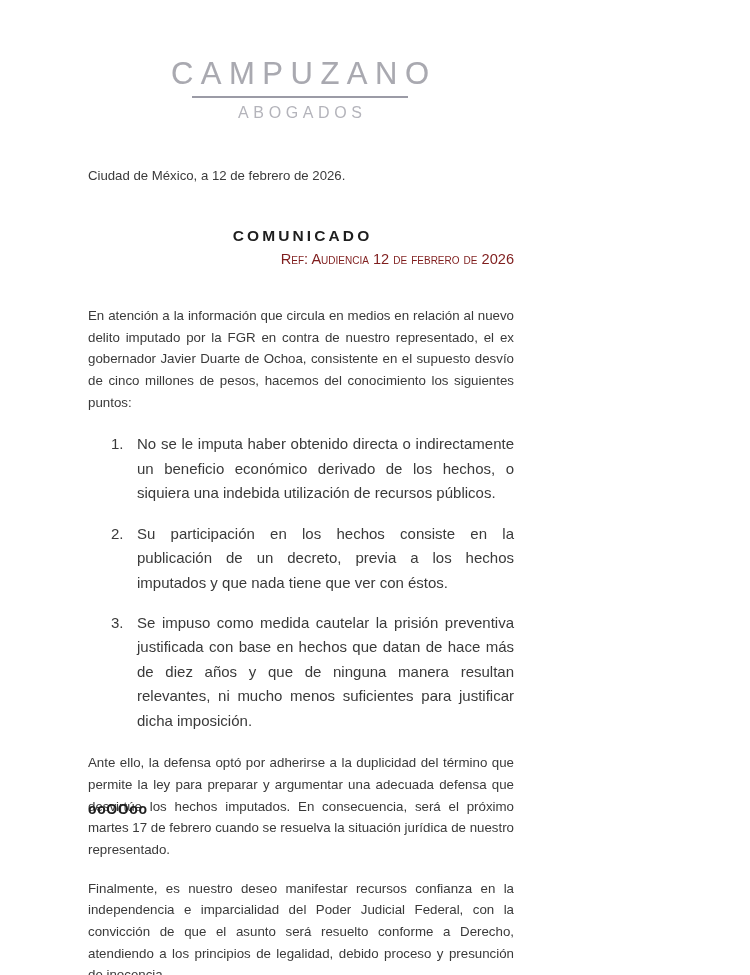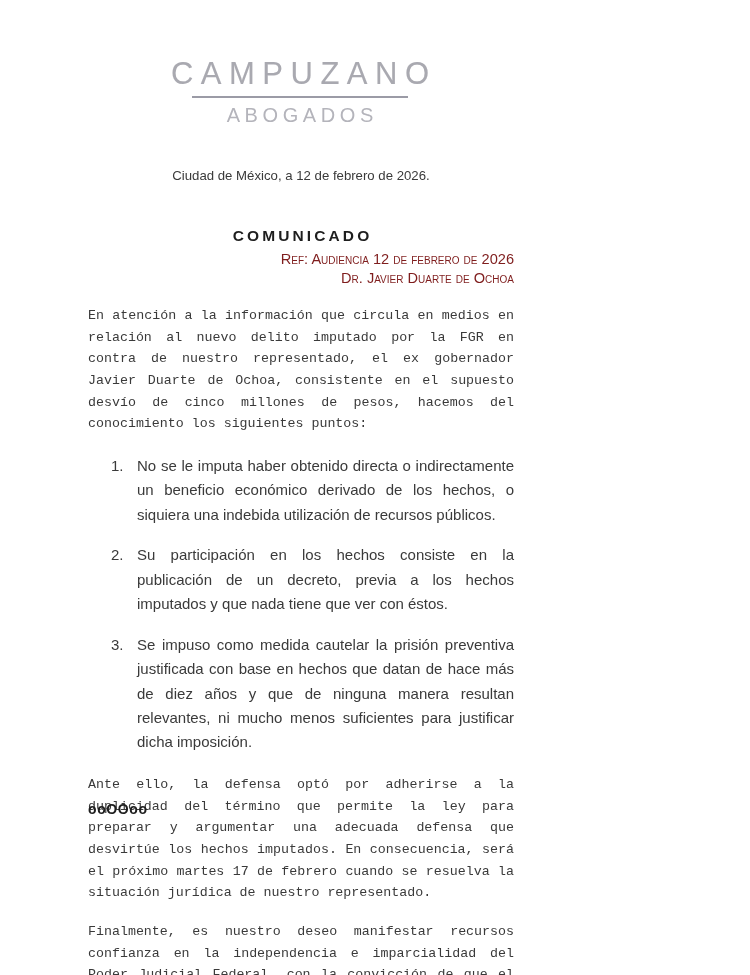--- a/index.html
+++ b/index.html
@@ -40,21 +40,21 @@
     -webkit-text-stroke: 0.1px #a9a9b0;
   }
   .logo-rule {
     width: 216px;
     height: 1.6px;
     background: #9b9ba6;
     margin: 7px auto 0 auto;
   }
   .logo-sub {
     font-family: "Liberation Sans", sans-serif;
-    font-size: 20px;
+    font-size: 16px;
     font-weight: 300;
     letter-spacing: 4.6px;
     color: #b4b4bb;
     line-height: 1;
     margin-top: 7px;
     text-indent: 4.6px;
   }
 
   
   .sheet {
@@ -62,21 +62,21 @@
     left: 88px;
     right: 86px;
     top: 0;
   }
 
   .dateline {
     position: absolute;
     top: 166px;
     left: 0;
     right: 0;
-    text-align: center;
+    text-align: left;
     font-size: 13.2px;
     line-height: 1.5;
     color: #3a3a3a;
   }
 
   .doc-title {
     position: absolute;
     top: 217px;
     left: 0;
     right: 0;
@@ -108,21 +108,20 @@
     right: 0;
   }
 
   p.para {
     margin: 0 0 17px 0;
     font-size: 13.3px;
     line-height: 1.63;
     text-align: justify;
     text-justify: inter-word;
     color: #3a3a3a;
-    font-family: Liberation Mono, monospace;
   }
   p.para:last-child { margin-bottom: 0; }
 
   ol.points {
     margin: 19px 0 19px 0;
     padding: 0;
     list-style: none;
     counter-reset: pt;
   }
   ol.points > li {
@@ -171,21 +170,20 @@
   </header>
 
   <div class="sheet">
 
     <div class="dateline">Ciudad de México, a 12 de febrero de 2026.</div>
 
     <h1 class="doc-title">COMUNICADO</h1>
 
     <div class="refblock">
       <div>Ref: Audiencia 12 de febrero de 2026</div>
-      <div>Dr. Javier Duarte de Ochoa</div>
     </div>
 
     <div class="content">
 
       <p class="para">En atención a la información que circula en medios en relación al nuevo delito imputado por la FGR en contra de nuestro representado, el ex gobernador Javier Duarte de Ochoa, consistente en el supuesto desvío de cinco millones de pesos, hacemos del conocimiento los siguientes puntos:</p>
 
       <ol class="points">
         <li>No se le imputa haber obtenido directa o indirectamente un beneficio económico derivado de los hechos, o siquiera una indebida utilización de recursos públicos.</li>
         <li>Su participación en los hechos consiste en la publicación de un decreto, previa a los hechos imputados y que nada tiene que ver con éstos.</li>
         <li>Se impuso como medida cautelar la prisión preventiva justificada con base en hechos que datan de hace más de diez años y que de ninguna manera resultan relevantes, ni mucho menos suficientes para justificar dicha imposición.</li>

